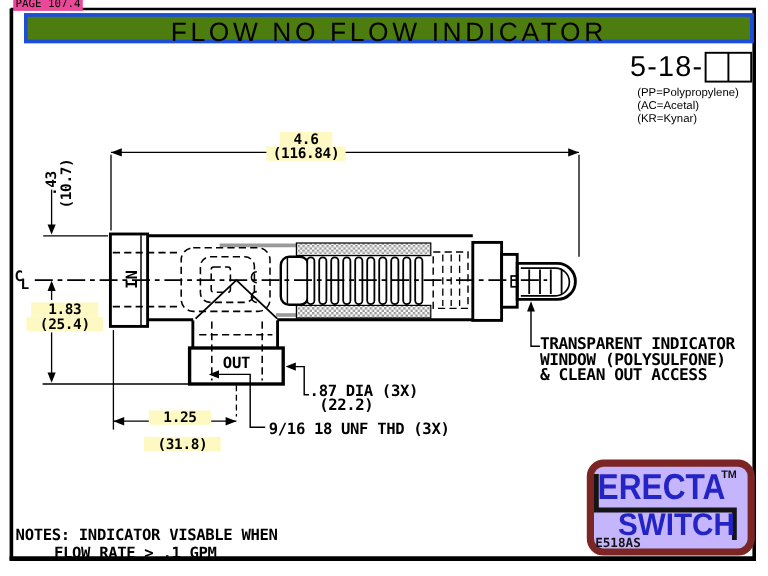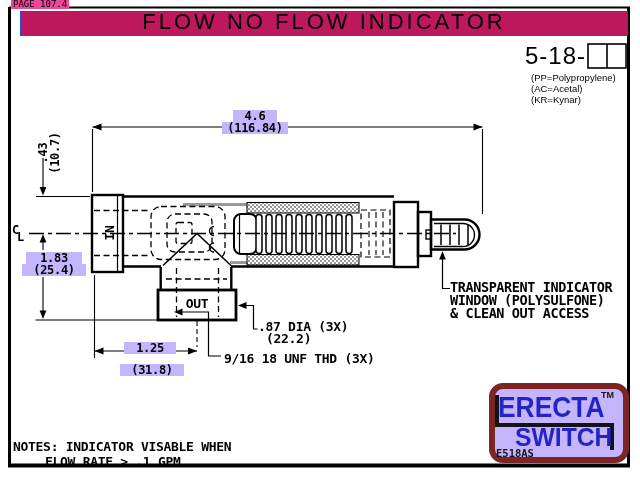--- a/index.html
+++ b/index.html
@@ -1,25 +1,25 @@
 <!DOCTYPE html>
 <html><head>
 <meta charset="utf-8">
 <style>
   html,body{margin:0;padding:0;background:#fff;}
   #page{position:relative;width:640px;height:480px;background:#fff;overflow:hidden;
         font-family:"DejaVu Sans Mono", monospace;color:#000;}
   #linework{position:absolute;left:0;top:0;z-index:1;}
   .txt{position:absolute;z-index:2;white-space:nowrap;}
   .ann{font:bold 13px/14px "DejaVu Sans Mono",monospace;letter-spacing:-0.3px;}
-  .dim{font:bold 12px/12px "DejaVu Sans Mono",monospace;letter-spacing:-0.3px;background:#c4b5fd;text-align:center;}
+  .dim{font:bold 12px/12px "DejaVu Sans Mono",monospace;letter-spacing:-0.3px;background:#fef9c3;text-align:center;}
   .pagelabel{left:11px;top:0px;font:9px/9px "DejaVu Sans Mono",monospace;background:#ec4899;padding:0 2px;}
   .titlebox{position:absolute;left:20px;top:11px;width:608px;height:25px;z-index:2;
-            border:1px solid #1d4ed8;box-sizing:border-box;background:#be185d;
-            display:flex;align-items:flex-end;justify-content:center;}
+            border:3px solid #1d4ed8;box-sizing:border-box;background:#4d7c0f;
+            display:flex;align-items:flex-start;justify-content:center;}
   .titlebox span{font:22px "Liberation Sans",sans-serif;letter-spacing:3px;}
   .partprefix{left:524px;top:42px;width:62px;text-align:right;font:24px "Liberation Sans",sans-serif;letter-spacing:1px;}
   .matline{font:9.5px/10.8px "Liberation Sans",sans-serif;}
   .callout{left:450px;top:281px;}
   .callout div{font:bold 13.5px/13px "DejaVu Sans Mono",monospace;letter-spacing:-0.4px;}
   .rot{transform:rotate(-90deg);}
   .clsym span{position:absolute;font:bold 12px/12px "DejaVu Sans Mono",monospace;}
   
   .logo{position:absolute;left:489px;top:383px;width:140px;height:80px;z-index:2;
         border:6px solid #7b2525;border-radius:14px;background:#c4b5fd;box-sizing:border-box;}

